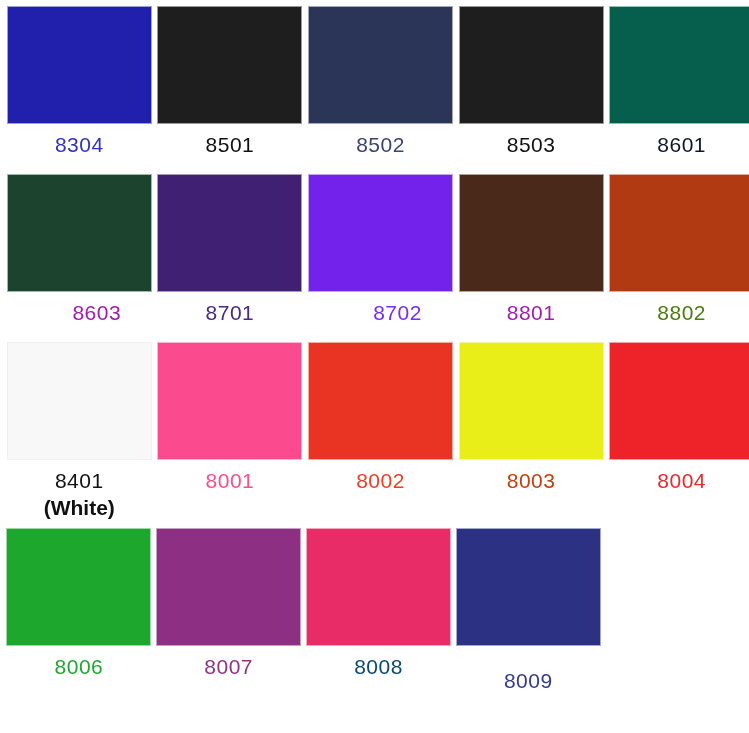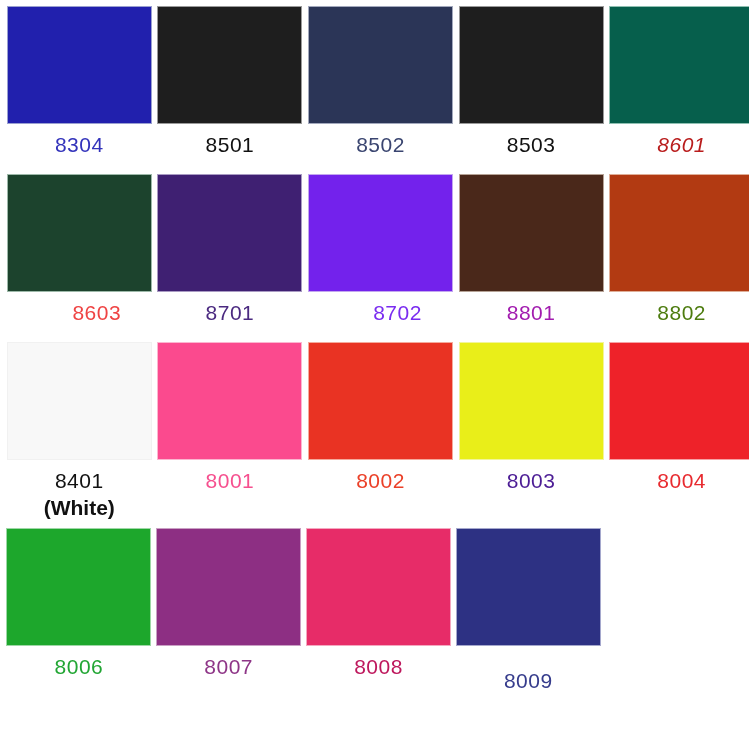--- a/index.html
+++ b/index.html
@@ -97,27 +97,27 @@
       <div class="swatch-cell">
         <div class="swatch-chip" style="background: rgb(43, 53, 87); border: 1px solid rgb(163, 169, 189);"></div>
         <div class="swatch-label" style="color: rgb(58, 69, 112);">8502</div>
       </div>
       <div class="swatch-cell">
         <div class="swatch-chip" style="background: rgb(30, 30, 30); border: 1px solid rgb(154, 154, 154);"></div>
         <div class="swatch-label" style="color: rgb(17, 17, 17);">8503</div>
       </div>
       <div class="swatch-cell">
         <div class="swatch-chip" style="background: rgb(6, 95, 76); border: 1px solid rgb(143, 192, 178);"></div>
-        <div class="swatch-label" style="color: #b91c1c; font-style: italic;">8601</div>
+        <div class="swatch-label" style="color: #0f172a;">8601</div>
       </div>
     </div>
     <div class="swatch-row row-1">
       <div class="swatch-cell">
         <div class="swatch-chip" style="background: rgb(28, 67, 45); border: 1px solid rgb(157, 185, 169);"></div>
-        <div class="swatch-label" style="color: #ef4444; margin-left: 35px;">8603</div>
+        <div class="swatch-label" style="color: #a21caf; margin-left: 35px;">8603</div>
       </div>
       <div class="swatch-cell">
         <div class="swatch-chip" style="background: rgb(63, 32, 114); border: 1px solid rgb(169, 155, 195);"></div>
         <div class="swatch-label" style="color: rgb(75, 42, 128);">8701</div>
       </div>
       <div class="swatch-cell">
         <div class="swatch-chip" style="background: rgb(115, 34, 236); border: 1px solid rgb(195, 167, 239);"></div>
         <div class="swatch-label" style="color: rgb(122, 44, 240); margin-left: 34px;">8702</div>
       </div>
       <div class="swatch-cell">
@@ -138,39 +138,39 @@
       <div class="swatch-cell">
         <div class="swatch-chip" style="background: rgb(251, 74, 142); border: 1px solid rgb(252, 182, 208);"></div>
         <div class="swatch-label" style="color: rgb(246, 80, 143);">8001</div>
       </div>
       <div class="swatch-cell">
         <div class="swatch-chip" style="background: rgb(233, 51, 35); border: 1px solid rgb(245, 170, 156);"></div>
         <div class="swatch-label" style="color: rgb(235, 64, 40);">8002</div>
       </div>
       <div class="swatch-cell">
         <div class="swatch-chip" style="background: rgb(233, 238, 25); border: 1px solid rgb(242, 245, 154);"></div>
-        <div class="swatch-label" style="color: #4c1d95;">8003</div>
+        <div class="swatch-label" style="color: #c2410c;">8003</div>
       </div>
       <div class="swatch-cell">
         <div class="swatch-chip" style="background: rgb(238, 34, 41); border: 1px solid rgb(246, 162, 164);"></div>
         <div class="swatch-label" style="color: rgb(232, 42, 47);">8004</div>
       </div>
     </div>
     <div class="swatch-row row-3">
       <div class="swatch-cell">
         <div class="swatch-chip" style="background: rgb(29, 167, 44); border: 1px solid rgb(158, 215, 166);"></div>
         <div class="swatch-label" style="color: rgb(34, 166, 52);">8006</div>
       </div>
       <div class="swatch-cell">
         <div class="swatch-chip" style="background: rgb(141, 47, 131); border: 1px solid rgb(201, 160, 196);"></div>
         <div class="swatch-label" style="color: rgb(142, 53, 135);">8007</div>
       </div>
       <div class="swatch-cell">
         <div class="swatch-chip" style="background: rgb(231, 44, 104); border: 1px solid rgb(244, 167, 191);"></div>
-        <div class="swatch-label" style="color: #be185d;">8008</div>
+        <div class="swatch-label" style="color: #0c4a6e;">8008</div>
       </div>
       <div class="swatch-cell">
         <div class="swatch-chip" style="background: rgb(45, 49, 131); border: 1px solid rgb(165, 168, 205);"></div>
         <div class="swatch-label" style="color: rgb(54, 60, 140); margin-top: 20px;">8009</div>
       </div>
       <div class="spacer-cell"></div>
     </div>
   </div>
 
 </body></html>

